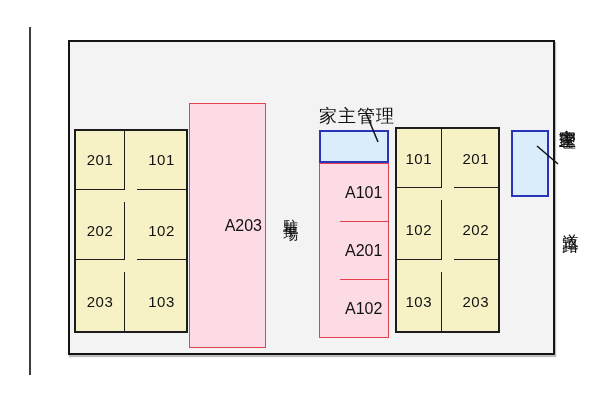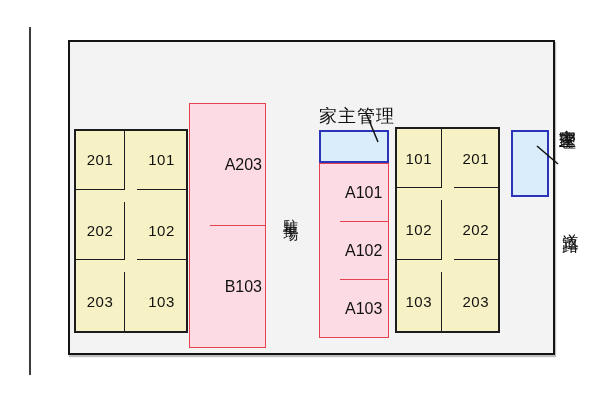--- a/index.html
+++ b/index.html
@@ -83,33 +83,32 @@
     <div class="ucell br bb">201</div>
     <div class="ucell bb">101</div>
     <div class="ucell br bb">202</div>
     <div class="ucell bb">102</div>
     <div class="ucell br">203</div>
     <div class="ucell">103</div>
   </div>
 
   <div class="space-col bcol">
     <div class="scell right-al">A203</div>
-    <div class="scell right-al">B103</div>
   </div>
 
   <div class="v-label parking">駐車場</div>
 
   <div class="h-label owner-top">家主管理</div>
 
   <div class="owner-cell mid"></div>
 
   <div class="space-col acol">
     <div class="scell left-al">A101</div>
+    <div class="scell left-al">A201</div>
     <div class="scell left-al">A102</div>
-    <div class="scell left-al">A103</div>
   </div>
 
   <div class="unit-grid right">
     <div class="ucell br bb">101</div>
     <div class="ucell bb">201</div>
     <div class="ucell br bb">102</div>
     <div class="ucell bb">202</div>
     <div class="ucell br">103</div>
     <div class="ucell">203</div>
   </div>

